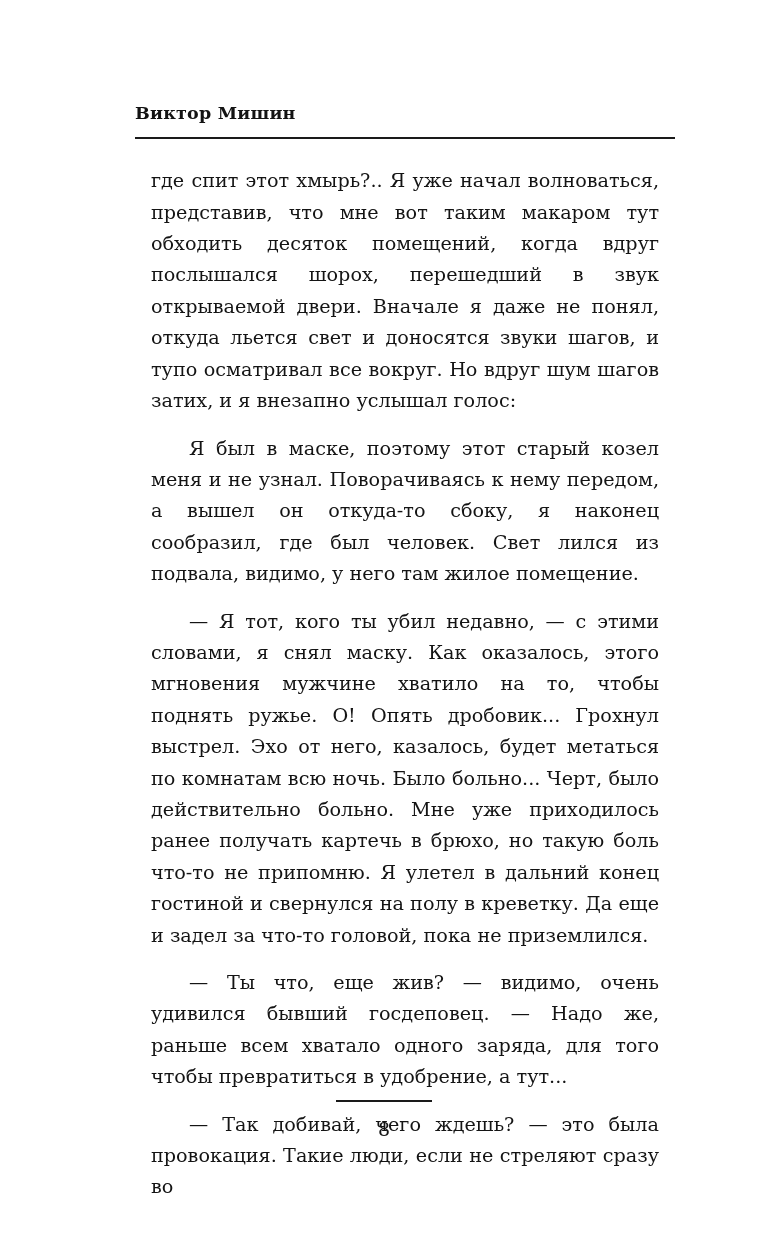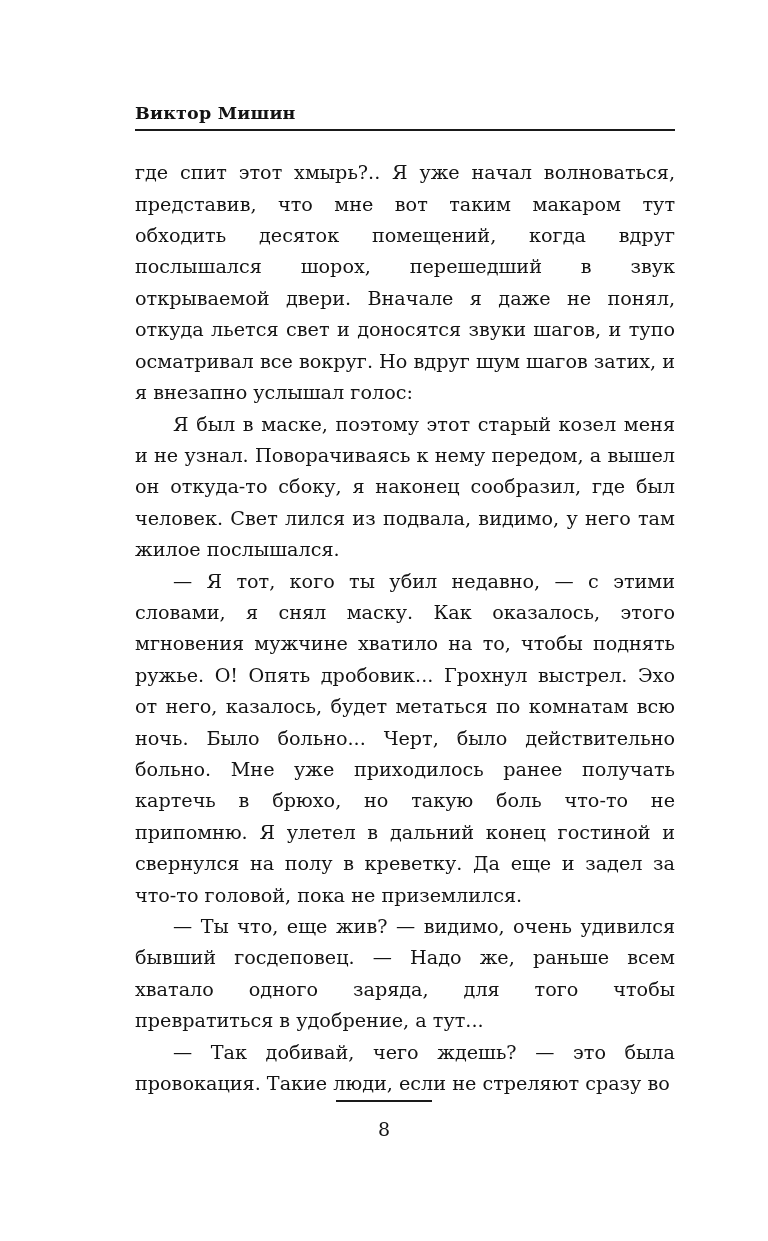--- a/index.html
+++ b/index.html
@@ -28,31 +28,31 @@
     left: 135px;
     top: 104px;
     width: 540px;
   }
   .running-head {
     font-family: "DejaVu Serif", serif;
     font-size: 17.5px;
     font-weight: 700;
     letter-spacing: 0.2px;
     color: #131313;
-    margin: 0 0 6px 0;
+    margin: 0 0 14px 0;
     line-height: 1.1;
   }
   .head-rule {
     width: 100%;
     height: 2px;
     background: #1a1a1a;
     margin: 0 0 26px 0;
   }
   .body-text p {
-    margin: 0;
+    margin: 16px;
     font-family: "DejaVu Serif", serif;
     font-size: 19.2px;
     line-height: 31.4px;
     text-align: justify;
     text-justify: inter-word;
     color: #141414;
     hyphens: manual;
   }
   .body-text p.indent {
     text-indent: 38px;
@@ -83,21 +83,21 @@
 <div class="page">
 
   <div class="content">
 
     <div class="running-head">Виктор Мишин</div>
 
     <div class="head-rule"></div>
 
     <div class="body-text">
       <p>где спит этот хмырь?.. Я уже начал волноваться, представив, что мне вот таким макаром тут обходить десяток помещений, когда вдруг послышался шорох, перешедший в звук открываемой двери. Вначале я даже не понял, откуда льется свет и доносятся звуки шагов, и тупо осматривал все вокруг. Но вдруг шум шагов затих, и я внезапно услышал голос:</p>
-      <p class="indent">Я был в маске, поэтому этот старый козел меня и не узнал. Поворачиваясь к нему передом, а вышел он откуда-то сбоку, я наконец сообразил, где был человек. Свет лился из подвала, видимо, у него там жилое послышался.</p>
+      <p class="indent">Я был в маске, поэтому этот старый козел меня и не узнал. Поворачиваясь к нему передом, а вышел он откуда-то сбоку, я наконец сообразил, где был человек. Свет лился из подвала, видимо, у него там жилое помещение.</p>
       <p class="indent">— Я тот, кого ты убил недавно, — с этими словами, я снял маску. Как оказалось, этого мгновения мужчине хватило на то, чтобы поднять ружье. О! Опять дробовик... Грохнул выстрел. Эхо от него, казалось, будет метаться по комнатам всю ночь. Было больно... Черт, было действительно больно. Мне уже приходилось ранее получать картечь в брюхо, но такую боль что-то не припомню. Я улетел в дальний конец гостиной и свернулся на полу в креветку. Да еще и задел за что-то головой, пока не приземлился.</p>
       <p class="indent">— Ты что, еще жив? — видимо, очень удивился бывший госдеповец. — Надо же, раньше всем хватало одного заряда, для того чтобы превратиться в удобрение, а тут...</p>
       <p class="indent">— Так добивай, чего ждешь? — это была провокация. Такие люди, если не стреляют сразу во</p>
     </div>
 
   </div>
 
   <div class="footer">
     <div class="foot-rule"></div>
     <div class="page-number">8</div>

